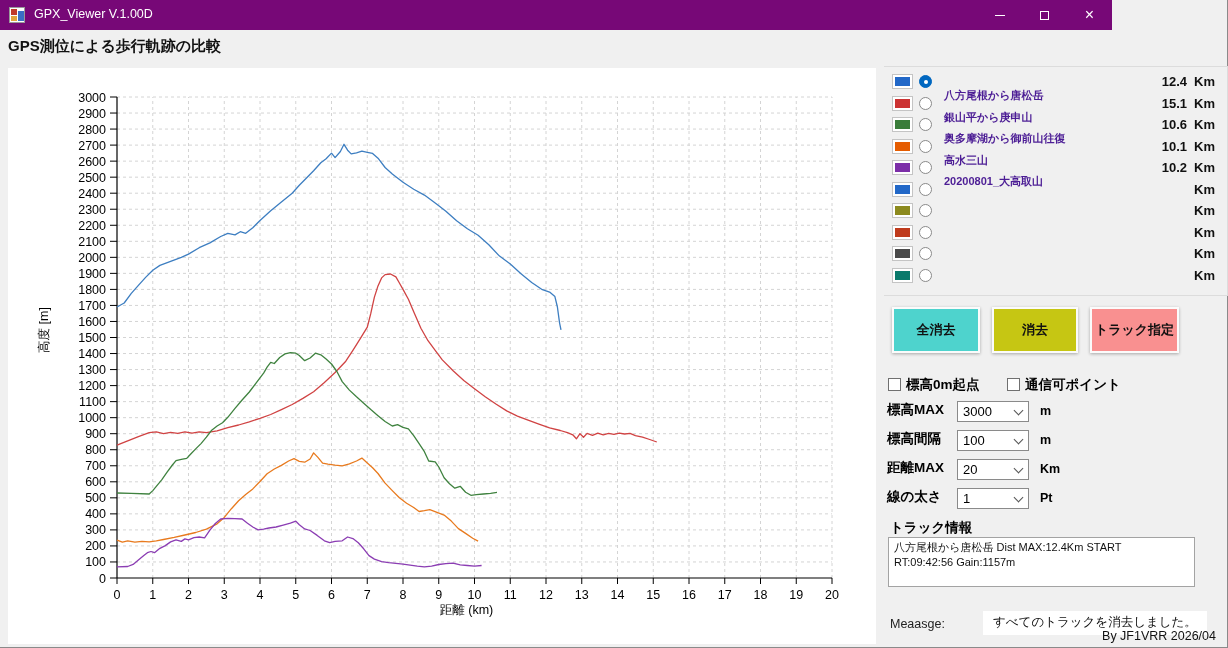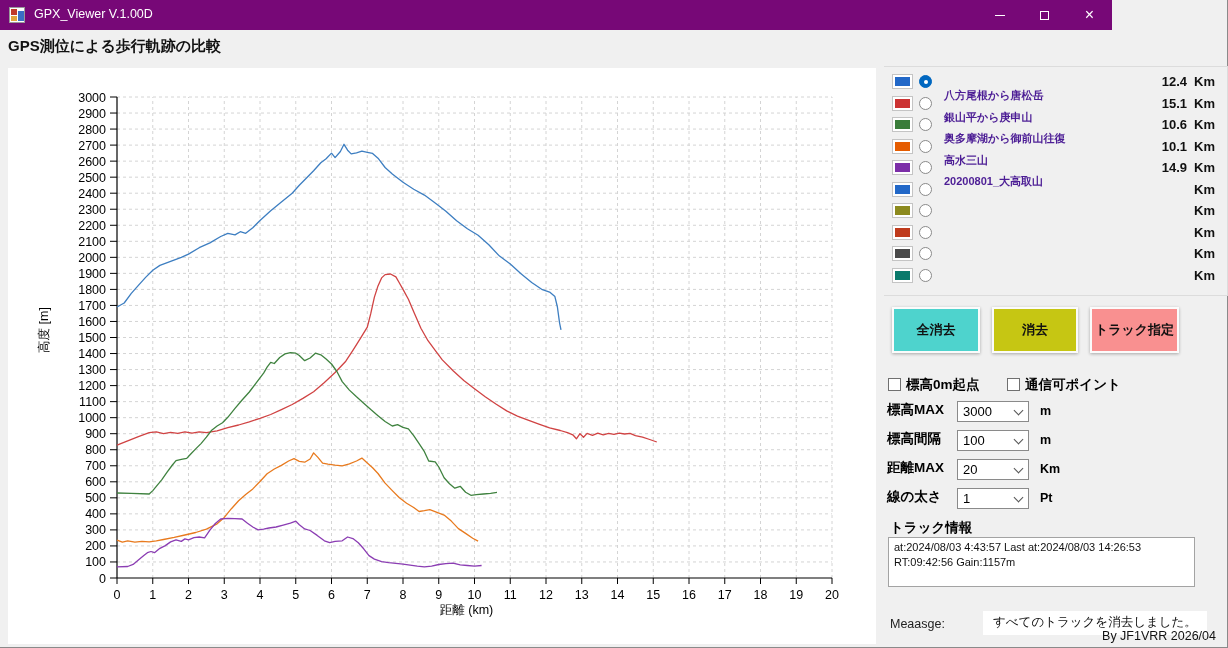--- a/index.html
+++ b/index.html
@@ -276,21 +276,21 @@
       <span class="swatch" style="background: rgb(229, 92, 0);"></span>
       <span class="radio"></span>
       <span class="tlabel">高水三山</span>
       <span class="tdist">10.1</span>
       <span class="tunit">Km</span>
     </div>
     <div class="trow" style="top: 91px;">
       <span class="swatch" style="background: rgb(124, 46, 168);"></span>
       <span class="radio"></span>
       <span class="tlabel">20200801_大高取山</span>
-      <span class="tdist">14.9</span>
+      <span class="tdist">10.2</span>
       <span class="tunit">Km</span>
     </div>
     <div class="trow" style="top: 112.5px;">
       <span class="swatch" style="background: rgb(34, 104, 200);"></span>
       <span class="radio"></span>
       <span class="tlabel"></span>
       <span class="tdist"></span>
       <span class="tunit">Km</span>
     </div>
     <div class="trow" style="top: 134px;">
@@ -344,19 +344,19 @@
     <div class="selrow-label" style="top: 459px;">距離MAX</div>
     <div class="selbox" style="top: 459px;">20<span class="chev"></span></div>
     <div class="selunit" style="top: 462px;">Km</div>
     <div class="selrow-label" style="top: 488px;">線の太さ</div>
     <div class="selbox" style="top: 488px;">1<span class="chev"></span></div>
     <div class="selunit" style="top: 491px;">Pt</div>
   </div>
 
 <div class="ti-label">トラック情報</div>
 <div class="ti-box" id="ti-box">
-    <div>at:2024/08/03 4:43:57 Last at:2024/08/03 14:26:53</div>
+    <div>八方尾根から唐松岳 Dist MAX:12.4Km START</div>
     <div>RT:09:42:56 Gain:1157m</div>
   </div>
 
 <div class="msg-label">Meaasge:</div>
 <div class="msg-text">すべてのトラックを消去しました。</div>
 <div class="credit">By JF1VRR 2026/04</div>
 
 </body></html>

